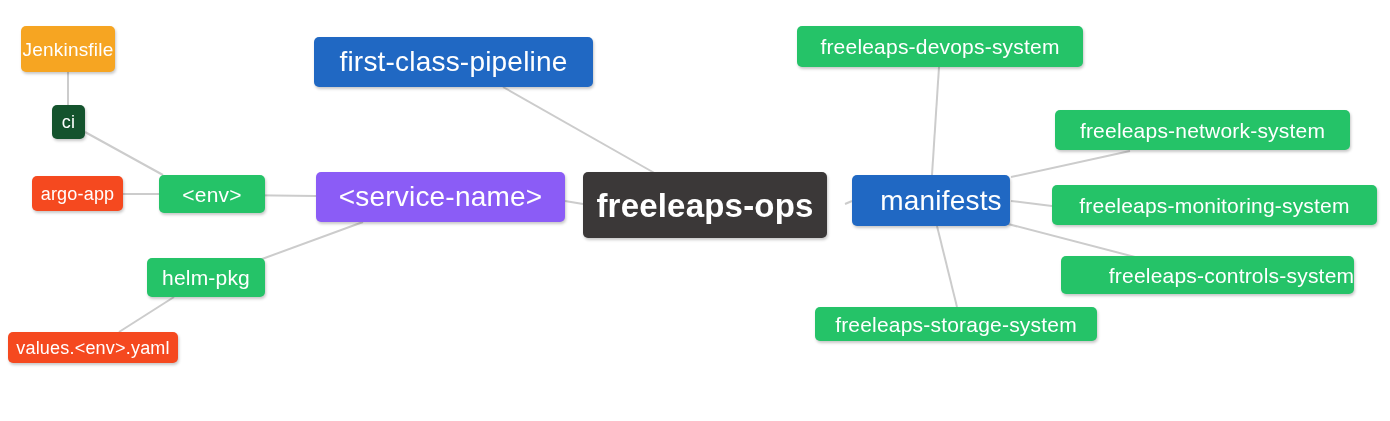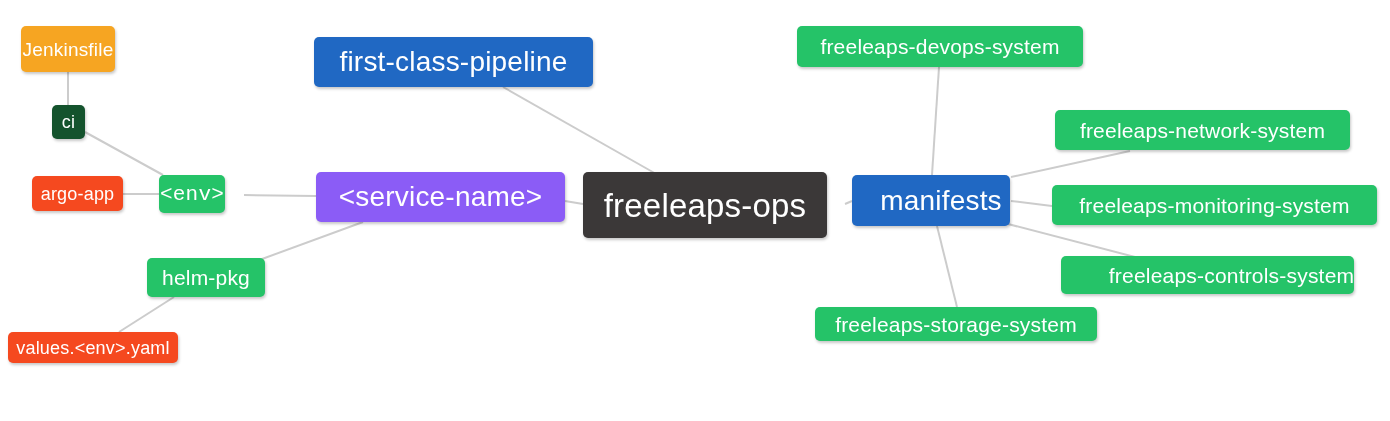--- a/index.html
+++ b/index.html
@@ -51,25 +51,25 @@
       <line x1="503" y1="87" x2="658" y2="175" stroke="#cccccc" stroke-width="2"></line>
       <line x1="565" y1="201" x2="583" y2="204" stroke="#cccccc" stroke-width="2"></line>
       <line x1="845" y1="204" x2="852" y2="201" stroke="#cccccc" stroke-width="2"></line>
       <line x1="932" y1="175" x2="939" y2="67" stroke="#cccccc" stroke-width="2"></line>
       <line x1="1011" y1="177" x2="1130" y2="151" stroke="#cccccc" stroke-width="2"></line>
       <line x1="1011" y1="201" x2="1052" y2="206" stroke="#cccccc" stroke-width="2"></line>
       <line x1="1008" y1="224" x2="1135" y2="257" stroke="#cccccc" stroke-width="2"></line>
       <line x1="937" y1="226" x2="957" y2="307" stroke="#cccccc" stroke-width="2"></line>
     </svg>
   <div id="node-layer">
-      <div class="node" style="left: 583px; top: 172px; width: 244px; height: 66px; background: rgb(59, 56, 56); font-size: 33px;">freeleaps-ops</div>
+      <div class="node" style="left: 583px; top: 172px; width: 244px; height: 66px; background: rgb(59, 56, 56); font-size: 33px; font-weight: bold;">freeleaps-ops</div>
       <div class="node" style="left: 314px; top: 37px; width: 279px; height: 50px; background: rgb(32, 104, 195); font-size: 28px;">first-class-pipeline</div>
       <div class="node" style="left: 316px; top: 172px; width: 249px; height: 50px; background: #8b5cf6; font-size: 28px;">&lt;service-name&gt;</div>
       <div class="node" style="left: 852px; top: 175px; width: 158px; height: 51px; background: rgb(32, 104, 195); font-size: 28px; padding-left: 20px;">manifests</div>
-      <div class="node" style="left: 159px; top: 175px; width: 66px; height: 38px; background: rgb(37, 195, 104); font-size: 21px; font-family: Liberation Mono, monospace;">&lt;env&gt;</div>
+      <div class="node" style="left: 159px; top: 175px; width: 106px; height: 38px; background: rgb(37, 195, 104); font-size: 21px;">&lt;env&gt;</div>
       <div class="node" style="left: 147px; top: 258px; width: 118px; height: 39px; background: rgb(37, 195, 104); font-size: 21px;">helm-pkg</div>
       <div class="node" style="left: 797px; top: 26px; width: 286px; height: 41px; background: rgb(37, 195, 104); font-size: 21px;">freeleaps-devops-system</div>
       <div class="node" style="left: 1055px; top: 110px; width: 295px; height: 40px; background: rgb(37, 195, 104); font-size: 21px;">freeleaps-network-system</div>
       <div class="node" style="left: 1052px; top: 185px; width: 325px; height: 40px; background: rgb(37, 195, 104); font-size: 21px;">freeleaps-monitoring-system</div>
       <div class="node" style="left: 1061px; top: 256px; width: 293px; height: 38px; background: rgb(37, 195, 104); font-size: 21px; padding-left: 48px;">freeleaps-controls-system</div>
       <div class="node" style="left: 815px; top: 307px; width: 282px; height: 34px; background: rgb(37, 195, 104); font-size: 21px;">freeleaps-storage-system</div>
       <div class="node" style="left: 52px; top: 105px; width: 33px; height: 34px; background: #14532d; font-size: 18px;">ci</div>
       <div class="node" style="left: 32px; top: 176px; width: 91px; height: 35px; background: rgb(245, 73, 31); font-size: 18px;">argo-app</div>
       <div class="node" style="left: 8px; top: 332px; width: 170px; height: 31px; background: rgb(245, 73, 31); font-size: 18px;">values.&lt;env&gt;.yaml</div>
       <div class="node" style="left: 21px; top: 26px; width: 94px; height: 46px; background: rgb(246, 165, 34); font-size: 19px;">Jenkinsfile</div>

